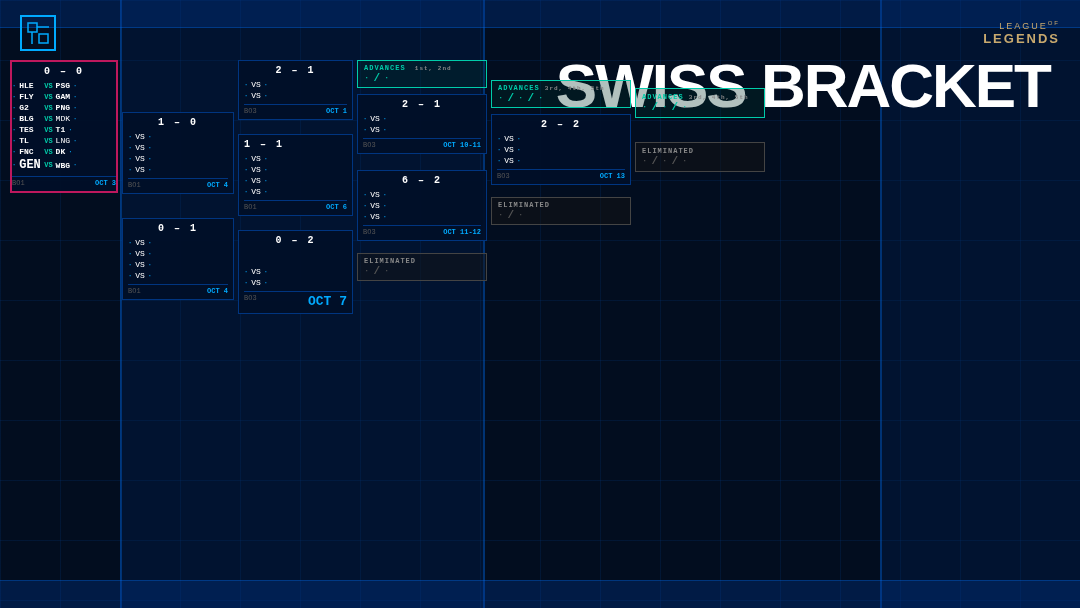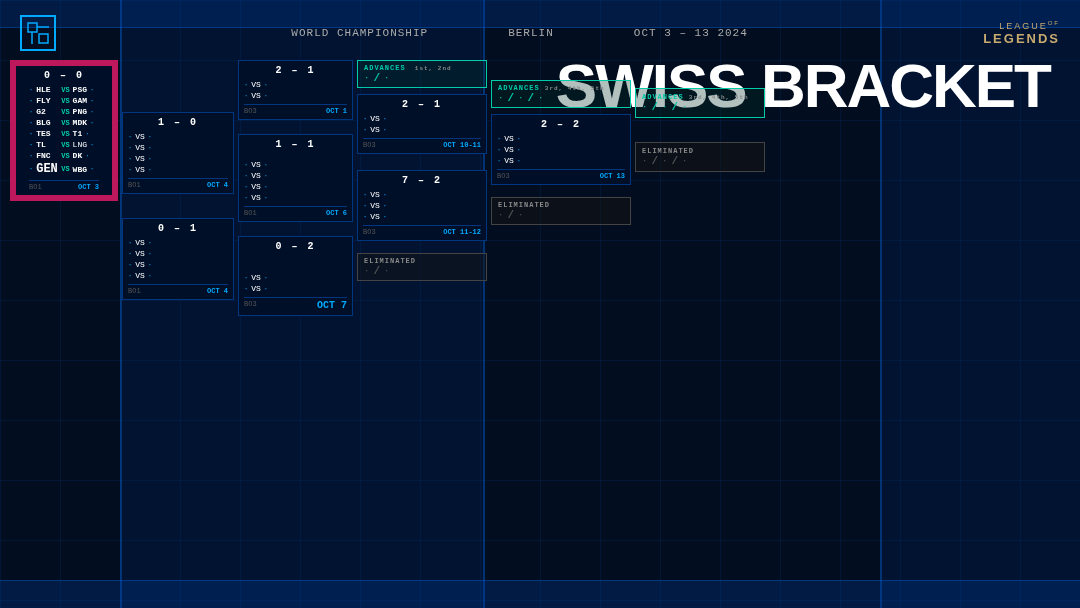--- a/index.html
+++ b/index.html
@@ -147,40 +147,35 @@
 <div class="header">
   <div class="logo-icon">
     <svg width="22" height="22" viewBox="0 0 22 22" fill="none">
       <rect x="1" y="1" width="9" height="9" stroke="#00aaff" stroke-width="1.5" fill="none"></rect>
       <rect x="12" y="12" width="9" height="9" stroke="#00aaff" stroke-width="1.5" fill="none"></rect>
       <line x1="10" y1="5" x2="22" y2="5" stroke="#00aaff" stroke-width="1.5"></line>
       <line x1="5" y1="10" x2="5" y2="22" stroke="#00aaff" stroke-width="1.5"></line>
     </svg>
   </div>
 
-  <div class="header-center">
-    <span class="header-text">WORLD CHAMPIONSHIP</span>
-    <span class="header-text">BERLIN</span>
-    <span class="header-text">OCT 3 – 13 2024</span>
-  </div>
 
   <div class="lol-logo">
     <div class="league">
       <span>League</span><sup style="font-size:6px;">of</sup>
     </div>
     <div class="legends">Legends</div>
   </div>
 </div>
 
 <div class="swiss-title">SWISS BRACKET</div>
 
 <div style="position:absolute; top:60px; left:10px; right:10px; bottom:30px; display:flex; flex-direction:row; gap:4px; align-items:flex-start;">
 
   <div style="display:flex; flex-direction:column; width:108px;">
-    <div style="background:rgba(0,15,40,0.95); border:6px solid #be185d; padding:4px 13px;">
+    <div style="background:rgba(0,15,40,0.95); border:2px solid #be185d; padding:4px 0;">
       <div style="color:#fff; font-size:10px; font-weight:bold; text-align:center; letter-spacing:2px; margin-bottom:3px;">0 – 0</div>
       <div class="match-row">
         <span style="color:#00aaff; font-size:7px;">·</span>
         <span style="color:#fff; font-size:8px; font-weight:bold; min-width:22px;">HLE</span>
         <span style="color:#00ccaa; font-size:7px; font-weight:bold;">VS</span>
         <span style="color:#fff; font-size:8px; font-weight:bold;">PSG</span>
         <span style="color:#00aaff; font-size:7px;">·</span>
       </div>
       <div class="match-row">
         <span style="color:#00aaff; font-size:7px;">·</span>
@@ -193,21 +188,21 @@
         <span style="color:#00aaff; font-size:7px;">·</span>
         <span style="color:#fff; font-size:8px; font-weight:bold; min-width:22px;">G2</span>
         <span style="color:#00ccaa; font-size:7px; font-weight:bold;">VS</span>
         <span style="color:#fff; font-size:8px; font-weight:bold;">PNG</span>
         <span style="color:#00aaff; font-size:7px;">·</span>
       </div>
       <div class="match-row">
         <span style="color:#00aaff; font-size:7px;">·</span>
         <span style="color:#fff; font-size:8px; font-weight:bold; min-width:22px;">BLG</span>
         <span style="color:#00ccaa; font-size:7px; font-weight:bold;">VS</span>
-        <span style="color:#fff; font-size:8px; font-weight:bold;">MDK</span>
+        <span style="color:#fff; font-size:8px; font-weight:normal;">MDK</span>
         <span style="color:#00aaff; font-size:7px;">·</span>
       </div>
       <div class="match-row">
         <span style="color:#00aaff; font-size:7px;">·</span>
         <span style="color:#fff; font-size:8px; font-weight:bold; min-width:22px;">TES</span>
         <span style="color:#00ccaa; font-size:7px; font-weight:bold;">VS</span>
         <span style="color:#fff; font-size:8px; font-weight:bold;">T1</span>
         <span style="color:#00aaff; font-size:7px;">·</span>
       </div>
       <div class="match-row">
@@ -315,21 +310,21 @@
         </div>
       <div style="display:flex; justify-content:space-between; border-top:1px solid #003580; margin-top:3px; padding-top:2px;">
         <span style="color:#555; font-size:7px;">BO3</span>
         <span style="color:#00aaff; font-size:7px; font-weight:bold;">OCT 1</span>
       </div>
     </div>
 
     <div style="height:6px;"></div>
 
     <div style="background:rgba(0,15,40,0.95); border:1px solid #003580; padding:4px 5px;">
-      <div style="color:#fff; font-size:10px; font-weight:bold; text-align:center; letter-spacing:2px; margin-bottom:9px;">1 – 1</div>
+      <div style="color:#fff; font-size:10px; font-weight:bold; text-align:left; letter-spacing:2px; margin-bottom:3px;">1 – 1</div>
       <div class="match-row">
           <span style="color:#00aaff;font-size:7px;">·</span>
           <span style="color:#fff;font-size:8px;"> VS </span>
           <span style="color:#00aaff;font-size:7px;">·</span>
         </div>
       <div class="match-row">
           <span style="color:#00aaff;font-size:7px;">·</span>
           <span style="color:#fff;font-size:8px;"> VS </span>
           <span style="color:#00aaff;font-size:7px;">·</span>
         </div>
@@ -358,21 +353,21 @@
           <span style="color:#fff;font-size:8px;"> VS </span>
           <span style="color:#00aaff;font-size:7px;">·</span>
         </div>
       <div class="match-row">
           <span style="color:#00aaff;font-size:7px;">·</span>
           <span style="color:#fff;font-size:8px;"> VS </span>
           <span style="color:#00aaff;font-size:7px;">·</span>
         </div>
       <div style="display:flex; justify-content:space-between; border-top:1px solid #003580; margin-top:3px; padding-top:2px;">
         <span style="color:#555; font-size:7px;">BO3</span>
-        <span style="color:#00aaff; font-size:10px; font-weight:bold;">OCT 7</span>
+        <span style="color:#00aaff; font-size:13px; font-weight:bold;">OCT 7</span>
       </div>
     </div>
   </div>
 
   <div style="display:flex; flex-direction:column; gap:4px; width:130px;">
 
     <div style="border:1px solid #00ccaa; background:rgba(0,50,40,0.3); padding:3px 6px; margin-bottom:2px;">
       <div style="color:#00ccaa; font-size:7px; font-weight:bold; letter-spacing:1px;">
         <span>ADVANCES</span>
         <span style="color:#888; font-size:6px; margin-left:4px;">1st, 2nd</span>
@@ -398,21 +393,21 @@
         </div>
       <div style="display:flex; justify-content:space-between; border-top:1px solid #003580; margin-top:3px; padding-top:2px;">
         <span style="color:#555; font-size:7px;">BO3</span>
         <span style="color:#00aaff; font-size:7px; font-weight:bold;">OCT 10-11</span>
       </div>
     </div>
 
     <div style="height:8px;"></div>
 
     <div style="background:rgba(0,15,40,0.95); border:1px solid #003580; padding:4px 5px;">
-      <div style="color:#fff; font-size:10px; font-weight:bold; text-align:center; letter-spacing:2px; margin-bottom:3px;">7 – 2</div>
+      <div style="color:#fff; font-size:10px; font-weight:bold; text-align:center; letter-spacing:2px; margin-bottom:3px;">6 – 2</div>
       <div class="match-row">
           <span style="color:#00aaff;font-size:7px;">·</span>
           <span style="color:#fff;font-size:8px;"> VS </span>
           <span style="color:#00aaff;font-size:7px;">·</span>
         </div>
       <div class="match-row">
           <span style="color:#00aaff;font-size:7px;">·</span>
           <span style="color:#fff;font-size:8px;"> VS </span>
           <span style="color:#00aaff;font-size:7px;">·</span>
         </div>

